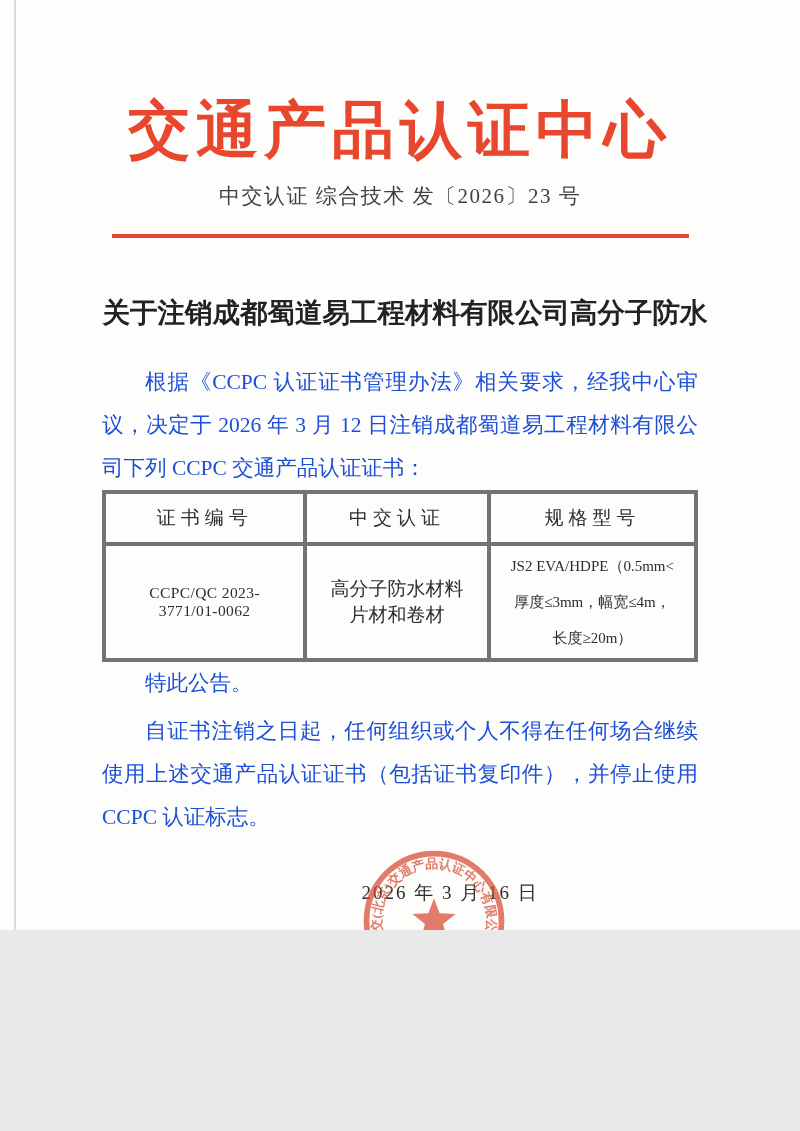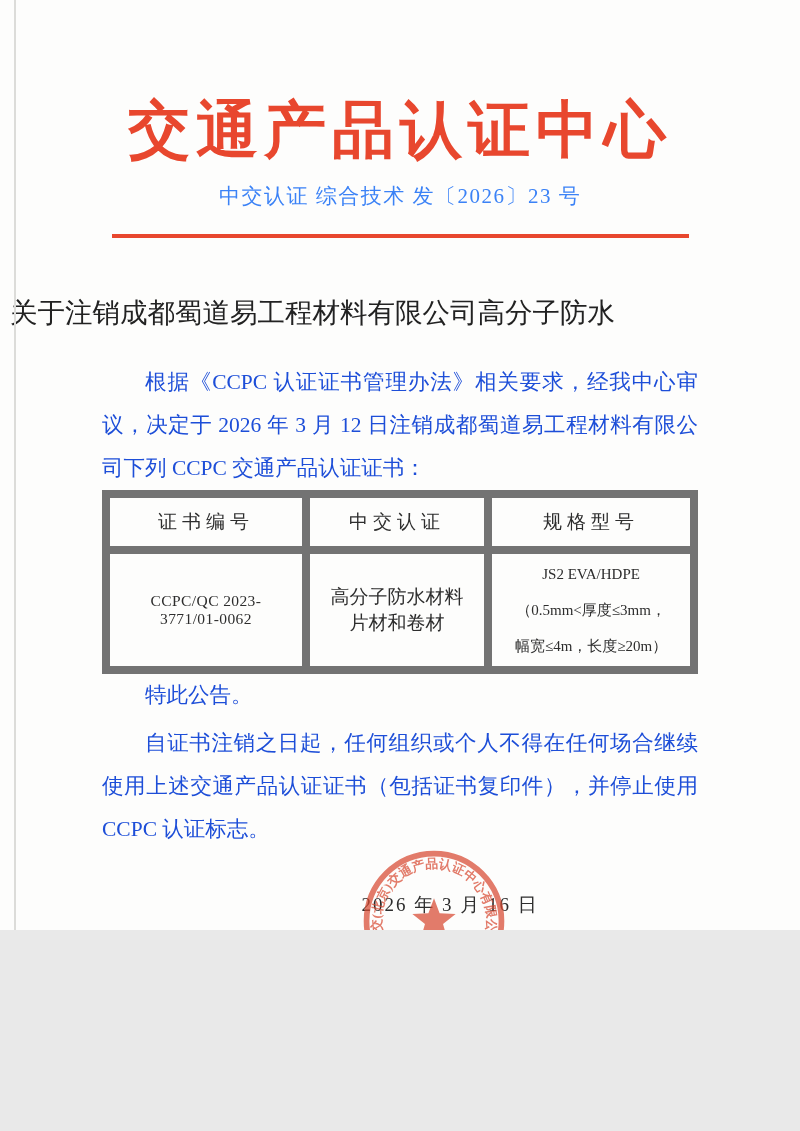--- a/index.html
+++ b/index.html
@@ -25,31 +25,32 @@
     line-height:92px;
     color:#e8472e;
     white-space:nowrap;
   }
   .doc-number {
     margin-top:4px;
     text-align:center;
     font-size:21px;
     letter-spacing:1.5px;
     line-height:32px;
-    color:#3b82f6;
+    color:#404040;
   }
   .red-rule {
     width:577px; height:4px;
     margin:22px auto 0 auto;
     background:#e8472e;
   }
   .announce-title {
     margin-top:52px;
+    text-align:center;
     font-size:27.5px;
-    font-weight:normal;
+    font-weight:bold;
     line-height:45px;
     color:#222222;
     padding-left:10px;
   }
   .content {
     width:596px;
     margin:0 auto;
   }
   .para {
     margin:0;
@@ -61,21 +62,21 @@
   }
   .para-first { margin-top:26px; }
   .para-after-table { margin-top:5px; }
   .cert-table {
     width:100%;
     margin-top:0px;
     border-collapse:collapse;
     table-layout:fixed;
   }
   .cert-table th, .cert-table td {
-    border:8px solid #737373;
+    border:4px solid #737373;
     text-align:center;
     vertical-align:middle;
     padding:2px 20px;
     font-weight:normal;
   }
   .cert-table th {
     height:44px;
     font-size:19px;
     letter-spacing:5px;
   }

